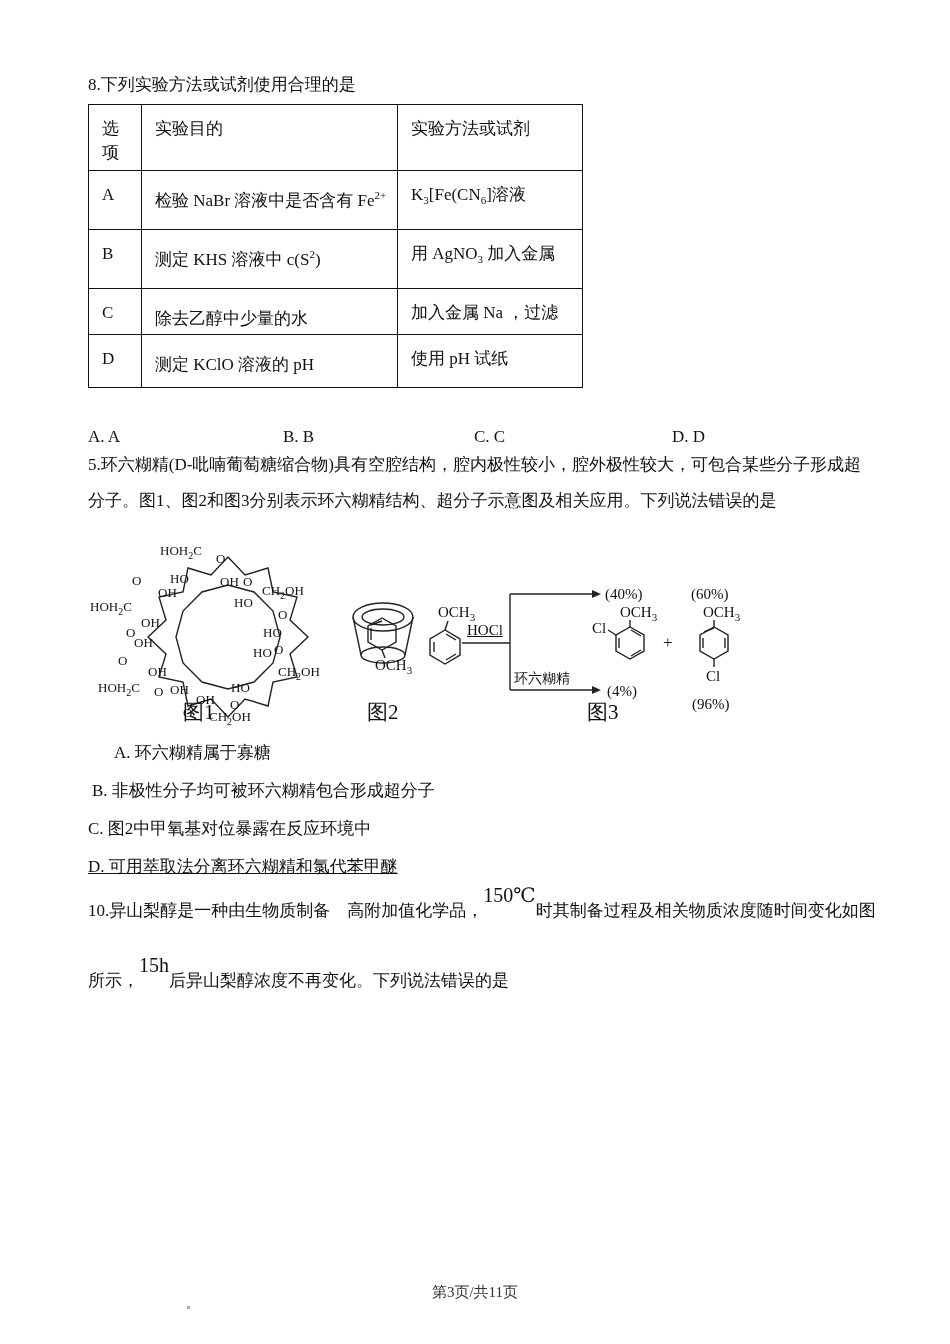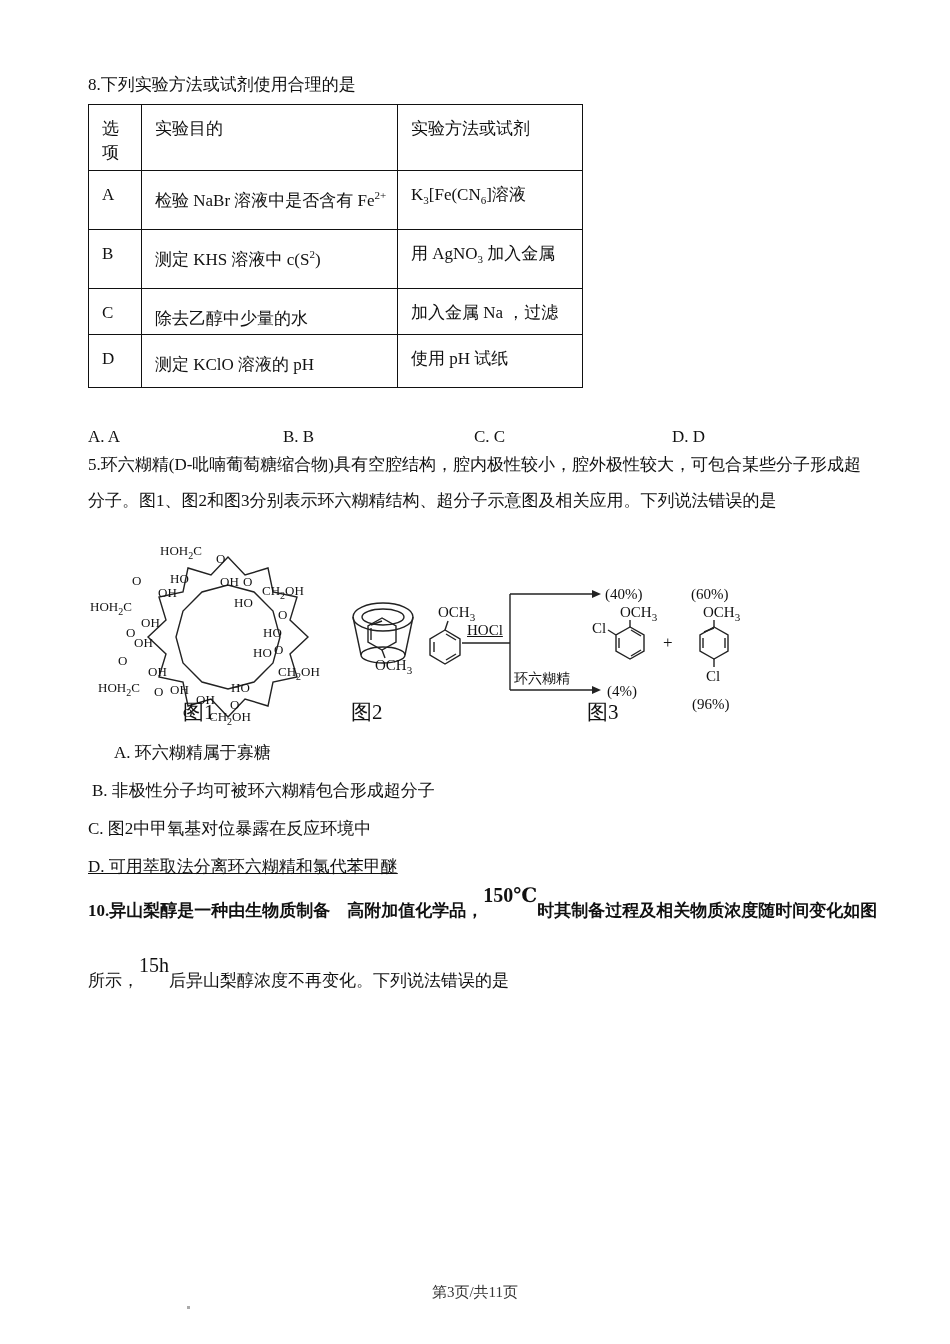--- a/index.html
+++ b/index.html
@@ -155,29 +155,29 @@
   <span class="schlbl" style="left:187px;top:139px;">(4%)</span>
   <span class="schlbl" style="left:272px;top:152px;">(96%)</span>
   <span class="schlbl" style="left:200px;top:60px;"><span>OCH</span><sub>3</sub></span>
   <span class="schlbl" style="left:172px;top:76px;">Cl</span>
   <span class="schlbl" style="left:243px;top:90px;font-size:17px;">+</span>
   <span class="schlbl" style="left:283px;top:60px;"><span>OCH</span><sub>3</sub></span>
   <span class="schlbl" style="left:286px;top:124px;">Cl</span>
 </div>
 
 <span class="cap" style="left:183px;top:698px;">图1</span>
-<span class="cap" style="left:351px;top:698px;text-align:center;">图2</span>
+<span class="cap" style="left:367px;top:698px;text-align:center;">图2</span>
 <span class="cap" style="left:587px;top:698px;">图3</span>
 
 <div class="abs cn" style="left:88px;top:740px;margin-left:26px;">A. 环六糊精属于寡糖</div>
 <div class="abs cn" style="left:92px;top:778px;">B. 非极性分子均可被环六糊精包合形成超分子</div>
 <div class="abs cn" style="left:88px;top:816px;">C. 图2中甲氧基对位暴露在反应环境中</div>
 <div class="abs cn" style="left:88px;top:854px;text-decoration:underline;">D. 可用萃取法分离环六糊精和氯代苯甲醚</div>
 
-<div class="abs cn" style="left:88px;top:896px;font-weight:bold;">
+<div class="abs cn" style="left:88px;top:896px;">
   <span>10.异山梨醇是一种由生物质制备　高附加值化学品，</span><span class="mathraise">150℃</span><span>时其制备过程及相关物质浓度随时间变化如图</span>
 </div>
 <div class="abs cn" style="left:88px;top:966px;">
   <span>所示，</span><span class="mathraise">15h</span><span>后异山梨醇浓度不再变化。下列说法错误的是</span>
 </div>
 
 <div class="footer">第3页/共11页</div>
 <div class="abs" style="left:187px;top:1306px;width:3px;height:3px;background:#aaa;"></div>
 
 </body></html>

